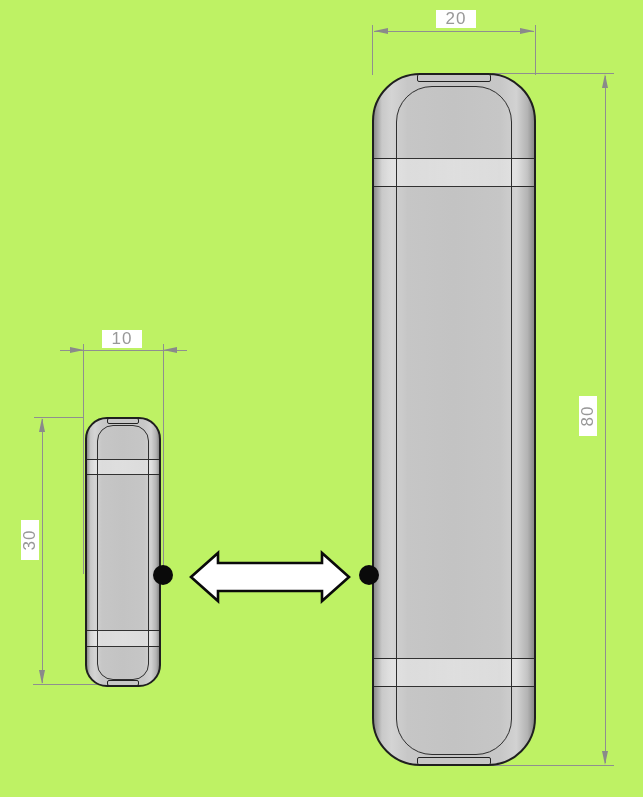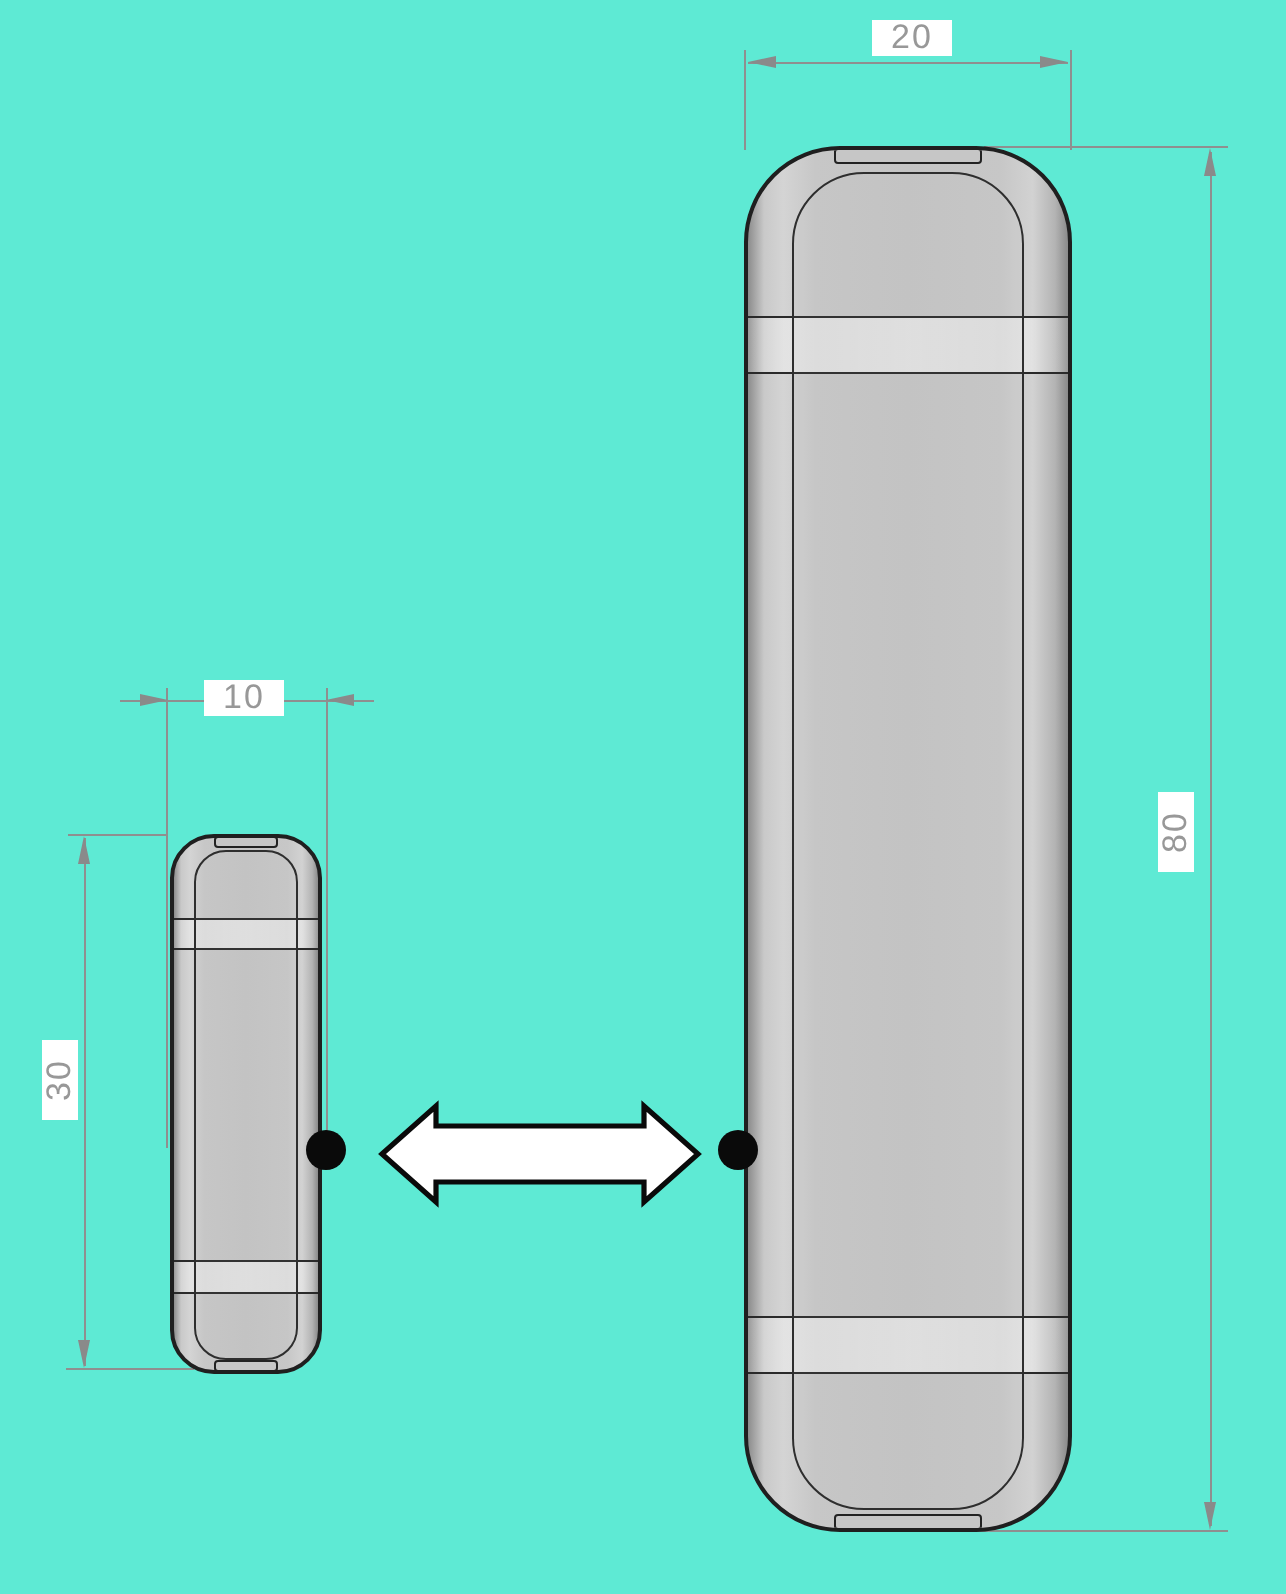--- a/index.html
+++ b/index.html
@@ -1,17 +1,17 @@
 <!DOCTYPE html>
 <html><head>
 <meta charset="utf-8">
 <style>
   html,body{margin:0;padding:0;background:#fff;}
   #canvas{
-    position:relative;width:643px;height:797px;background:#5eead4;
+    position:relative;width:643px;height:797px;background:#bef264;
     font-family:"Liberation Sans",sans-serif;overflow:hidden;
   }
   
   .hline,.vline{position:absolute;background:#8f8f8f;z-index:1;}
   .hline{height:1.3px;}
   .vline{width:1.3px;}
   .arr{position:absolute;width:0;height:0;z-index:1;}
   .arr-left {border-top:3.5px solid transparent;border-bottom:3.5px solid transparent;border-right:14px solid #8a8a8a;}
   .arr-right{border-top:3.5px solid transparent;border-bottom:3.5px solid transparent;border-left:14px solid #8a8a8a;}
   .arr-up   {border-left:3.5px solid transparent;border-right:3.5px solid transparent;border-bottom:14px solid #8a8a8a;}
@@ -65,21 +65,21 @@
   <div class="vline" style="left:605px;top:76px;height:687px;"></div>
   <div class="arr arr-up" style="left:601.5px;top:74px;"></div>
   <div class="arr arr-down" style="left:601.5px;top:751px;"></div>
   <div class="dimlabel vert" style="left:568px;top:407px;">80</div>
 
   <div class="vline" style="left:83px;top:344px;height:230px;"></div>
   <div class="vline" style="left:163px;top:344px;height:230px;"></div>
   <div class="hline" style="left:60px;top:350px;width:127px;"></div>
   <div class="arr arr-right" style="left:70px;top:347px;"></div>
   <div class="arr arr-left" style="left:163px;top:347px;"></div>
-  <div class="dimlabel" style="left:102px;top:340px;">10</div>
+  <div class="dimlabel" style="left:102px;top:330px;">10</div>
 
   <div class="hline" style="left:34px;top:417px;width:50px;"></div>
   <div class="hline" style="left:33px;top:684px;width:64px;"></div>
   <div class="vline" style="left:42px;top:419px;height:264px;"></div>
   <div class="arr arr-up" style="left:38.5px;top:418px;"></div>
   <div class="arr arr-down" style="left:38.5px;top:670px;"></div>
   <div class="dimlabel vert" style="left:10px;top:531px;">30</div>
 
   <div class="device" style="left:85px;top:417px;width:76px;height:270px;border-radius:22px;">
     <div class="band" style="top:40px;height:16px;"></div>

